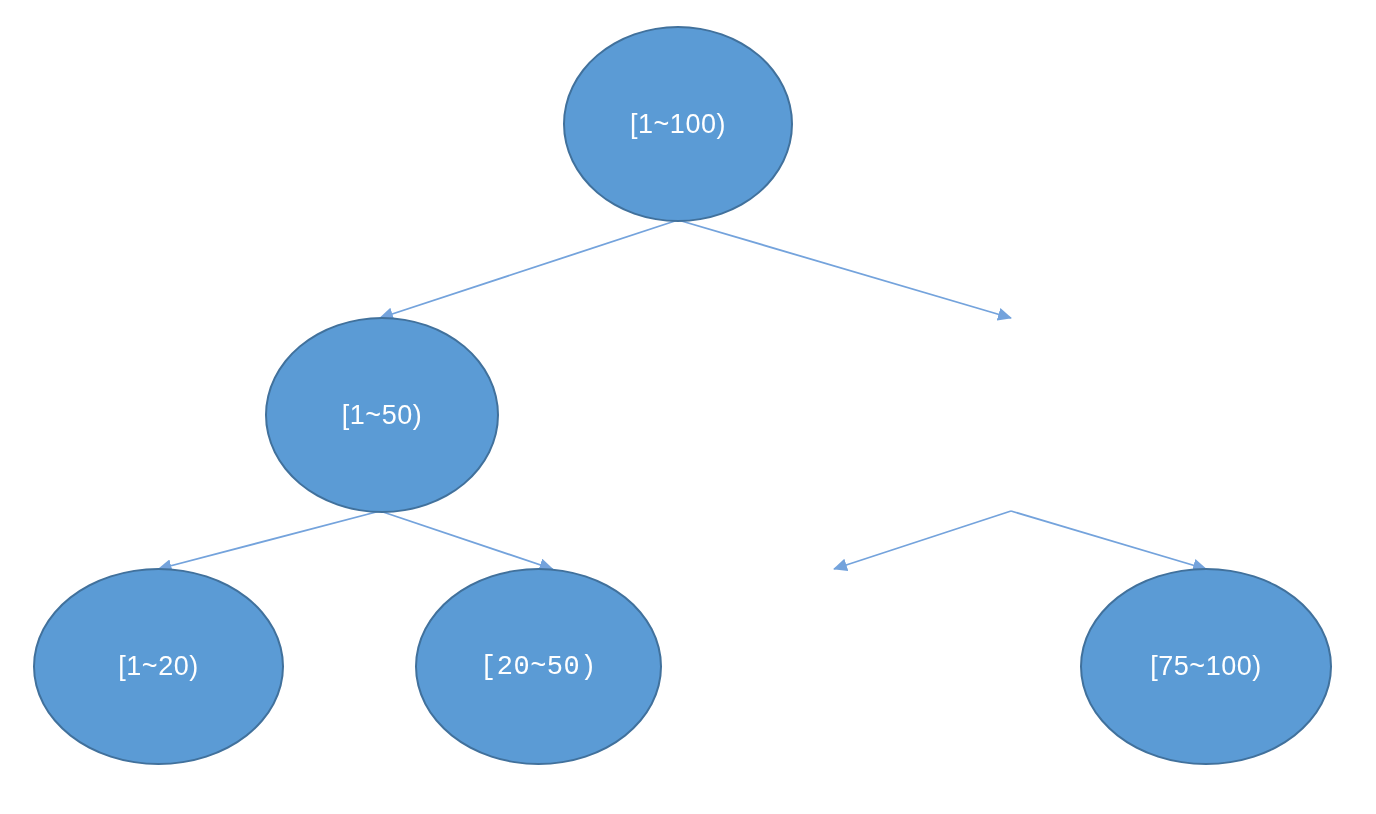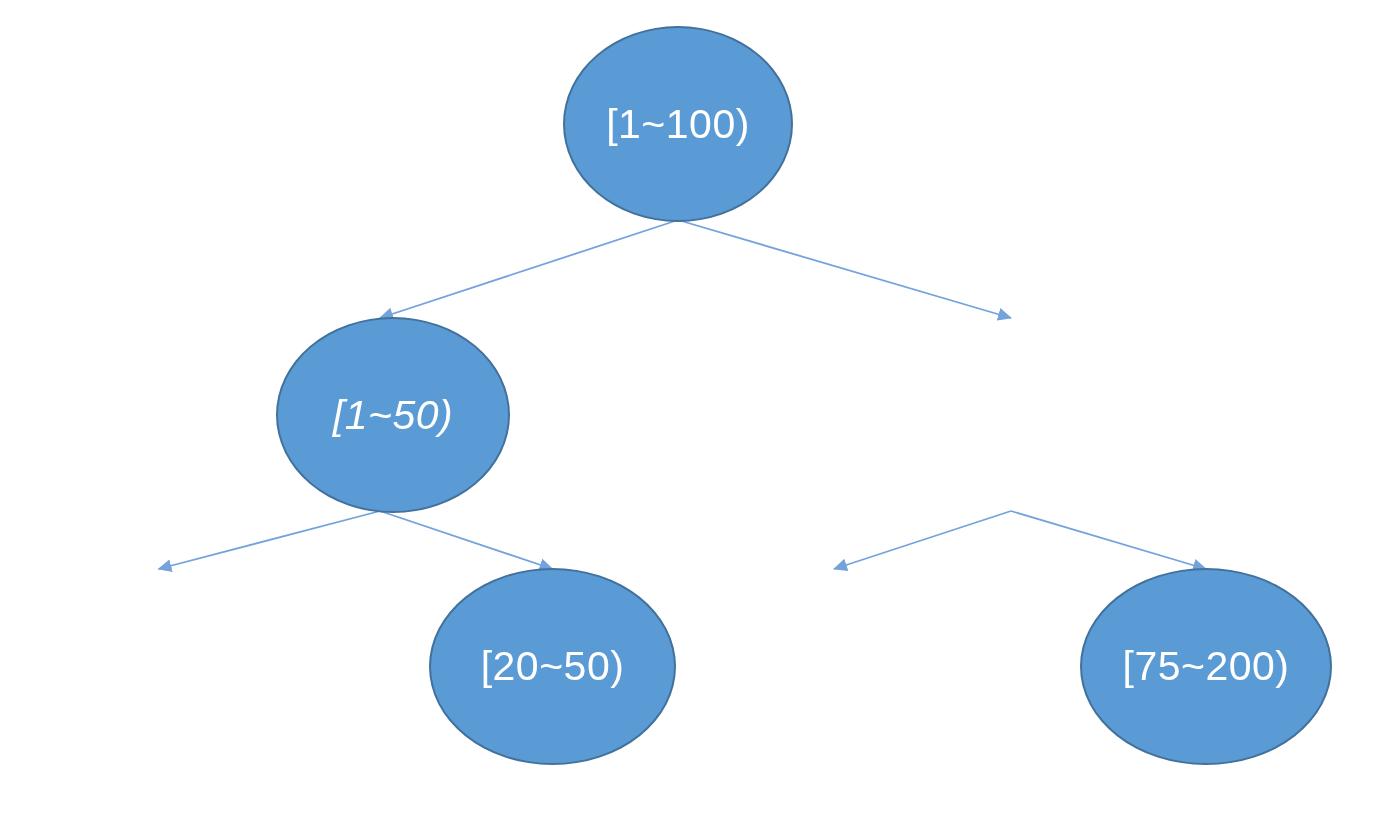--- a/index.html
+++ b/index.html
@@ -27,30 +27,30 @@
   .node{
     position:absolute;
     box-sizing:border-box;
     border-radius:50%;
     background:var(--node-fill);
     border:2px solid var(--node-border);
     display:flex;
     align-items:center;
     justify-content:center;
     color:var(--node-text);
-    font-size:41px;
+    font-size:27px;
     letter-spacing:0.5px;
     user-select:none;
   }
   
   #node-root  {left:563px; top:26px;  width:230px; height:196px;}
-  #node-left  {left:276px; top:317px; width:234px; height:196px;font-style:italic;}
+  #node-left  {left:265px; top:317px; width:234px; height:196px;}
   #node-right {left:889px; top:317px; width:244px; height:196px;}
   #node-leaf1 {left:33px;  top:568px; width:251px; height:197px;}
-  #node-leaf2 {left:429px; top:568px; width:247px; height:197px;}
+  #node-leaf2 {left:415px; top:568px; width:247px; height:197px;font-family:Liberation Mono, monospace;}
   #node-leaf3 {left:708px; top:568px; width:252px; height:197px;}
   #node-leaf4 {left:1080px;top:568px; width:252px; height:197px;}
 </style>
 </head>
 <body>
 
 <div class="canvas">
 
   <svg id="connector-layer" class="connector-layer" width="1376" height="814" viewBox="0 0 1376 814" xmlns="http://www.w3.org/2000/svg">
     <defs>
@@ -69,23 +69,26 @@
 
   <div class="node" id="node-root">
     <span>[1~100)</span>
   </div>
 
   <div class="node" id="node-left">
     <span>[1~50)</span>
   </div>
 
 
+  <div class="node" id="node-leaf1">
+    <span>[1~20)</span>
+  </div>
 
   <div class="node" id="node-leaf2">
     <span>[20~50)</span>
   </div>
 
 
   <div class="node" id="node-leaf4">
-    <span>[75~200)</span>
+    <span>[75~100)</span>
   </div>
 
 </div>
 
 </body></html>

